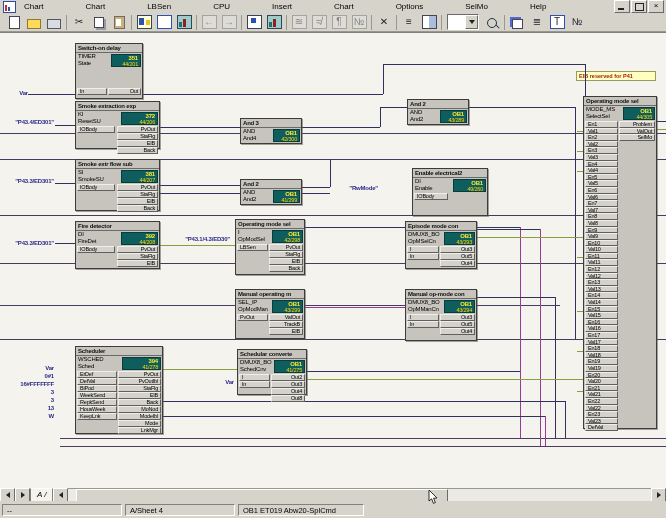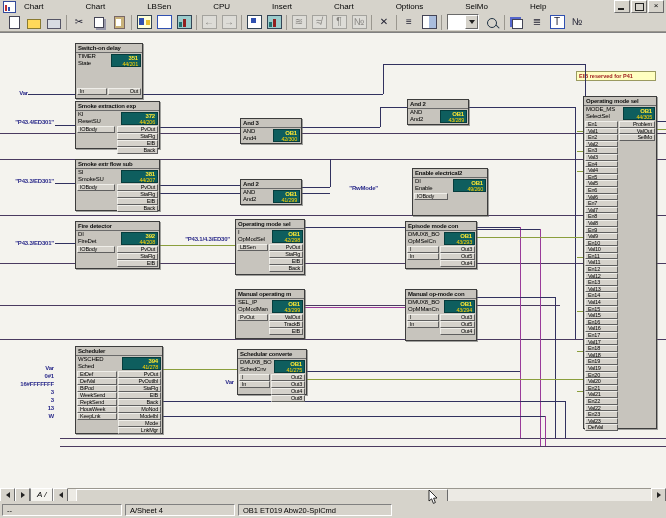--- a/index.html
+++ b/index.html
@@ -687,18 +687,18 @@
     <div id="hthumb"></div>
   </div>
   <div class="nav-btn">
       <div class="tri-right"></div>
     </div>
 </div>
 
 <div id="statusbar">
   <div class="sb-panel" style="width:120px">--</div>
   <div class="sb-panel" style="width:110px">A/Sheet 4</div>
-  <div class="sb-panel" style="width:154px">OB1 ET019 Abw20-SplCmd</div>
+  <div class="sb-panel" style="width:126px">OB1 ET019 Abw20-SplCmd</div>
 </div>
 
 <svg id="cursor" width="12" height="16" viewBox="0 0 12 16">
   <path d="M1,0 L1,11 L3.6,8.8 L5.4,13.4 L7.4,12.5 L5.6,8.2 L9,8 Z" fill="#fff" stroke="#000" stroke-width="0.8"></path>
 </svg>
 
 </body></html>

